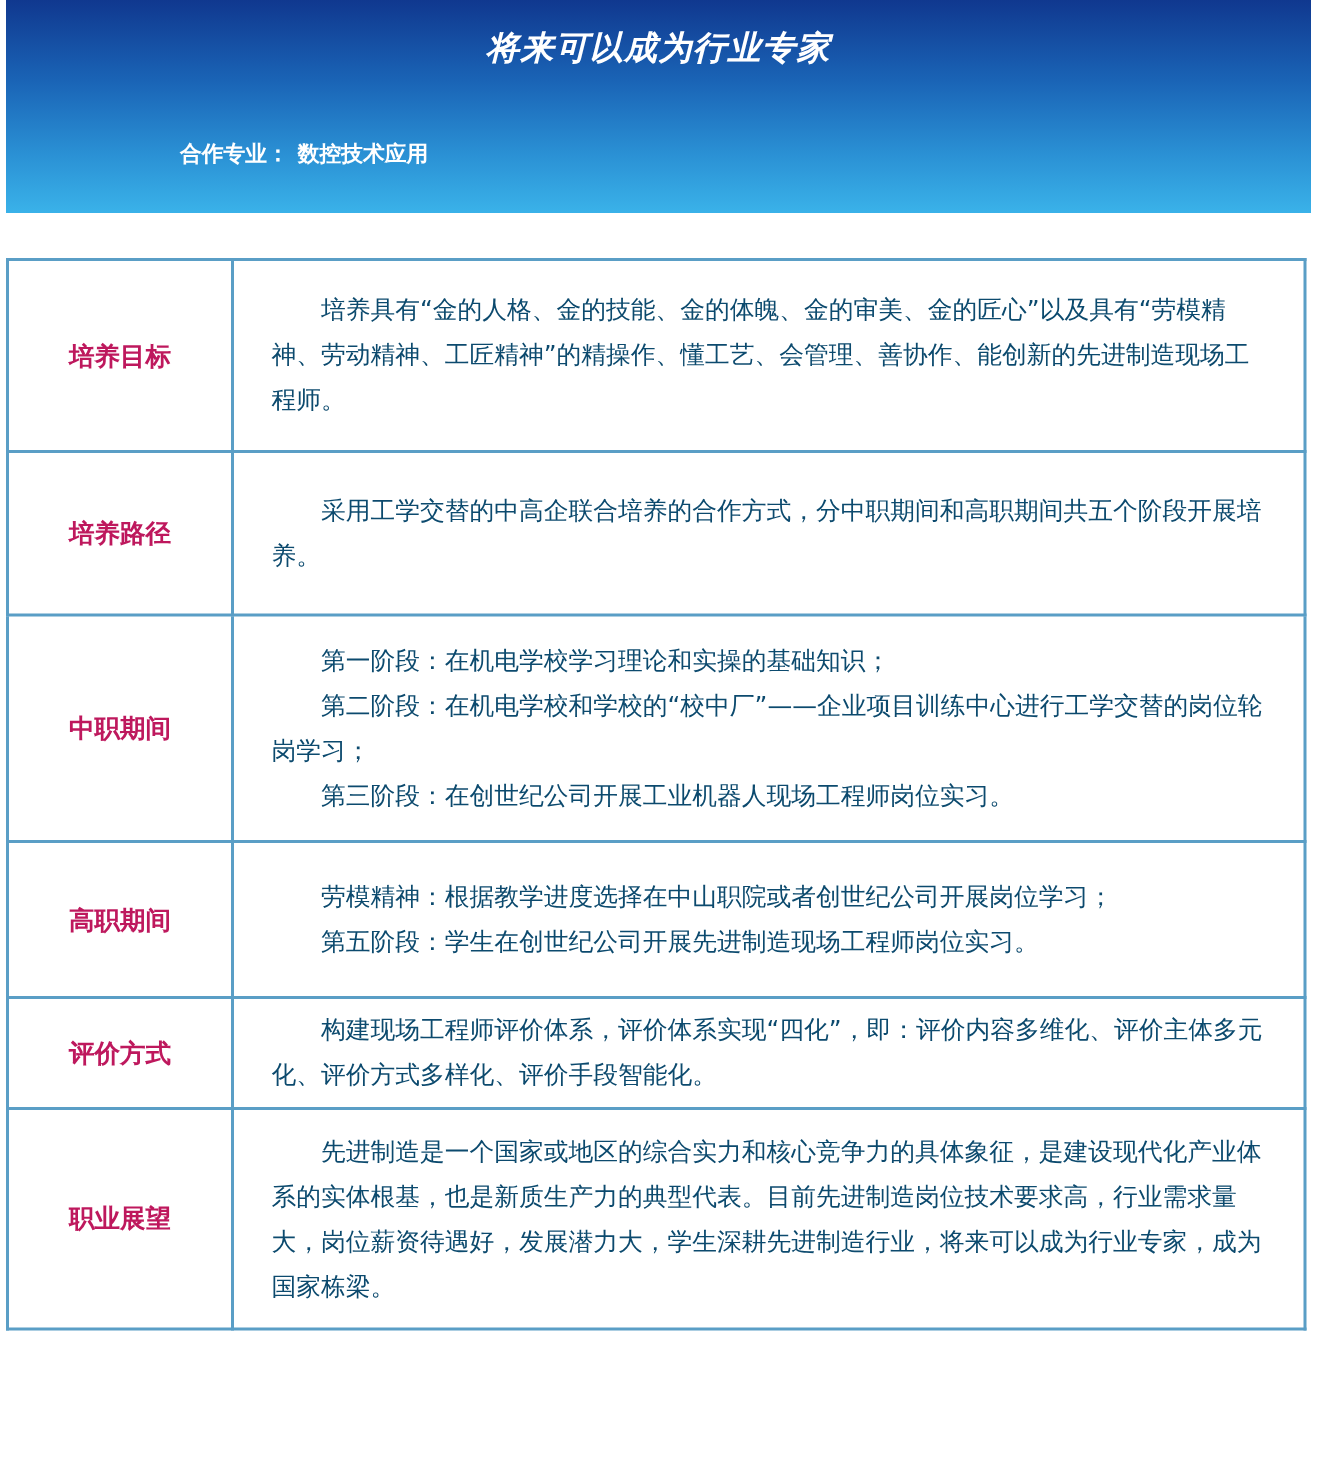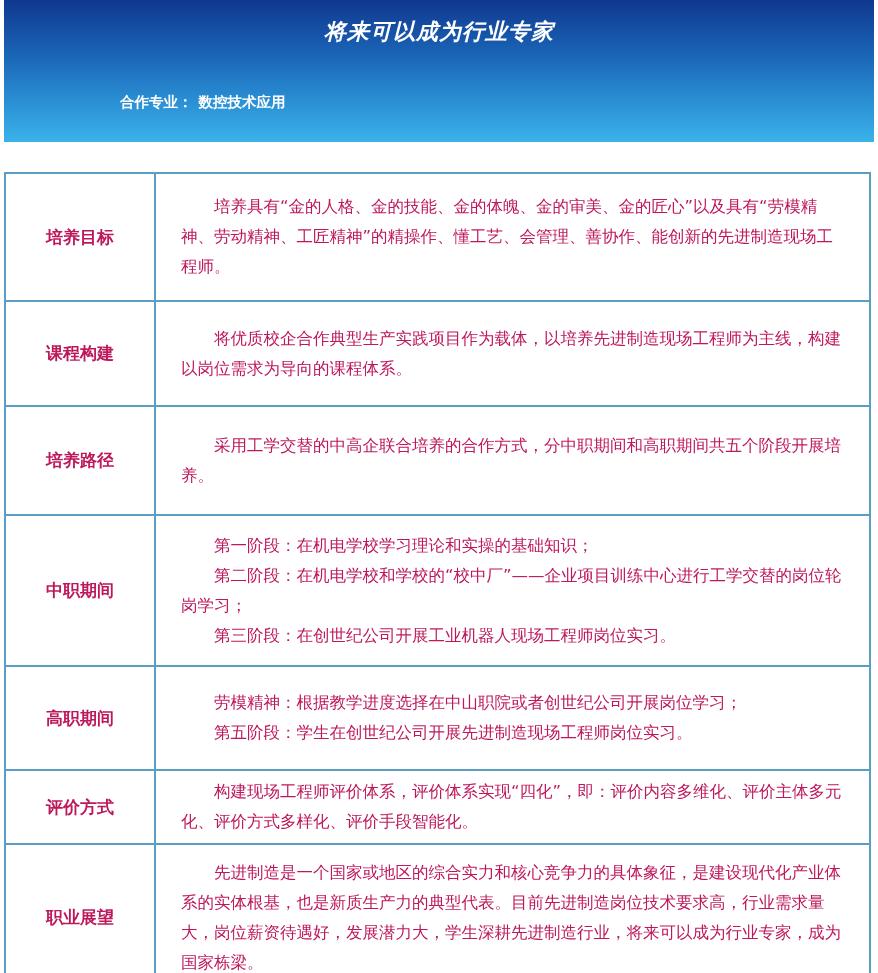--- a/index.html
+++ b/index.html
@@ -27,44 +27,38 @@
     border-collapse: collapse; table-layout: fixed;
   }
   table.info td {
     border: 2px solid #5a9ec6;
     vertical-align: middle;
   }
   td.label-cell {
     width: 146px; text-align: center; color: #be185d; font-weight: bold; font-size: 17px;
   }
   td.content-cell {
-    padding: 0 22px 0 25px; color: #be185d; font-size: 16.5px; line-height: 30px;
+    padding: 0 22px 0 25px; color: #0c4a6e; font-size: 16.5px; line-height: 30px;
   }
   .para { text-indent: 2em; margin: 0; }
 </style>
 </head>
 <body>
 
 <div class="header">
   <div class="title">将来可以成为行业专家</div>
   <div class="line line2"><span class="label">合作专业：</span><span>数控技术应用</span></div>
 </div>
 
 <table class="info">
   <tbody>
       <tr style="height:128px">
     <td class="label-cell">培养目标</td>
     <td class="content-cell">
       <p class="para">培养具有“金的人格、金的技能、金的体魄、金的审美、金的匠心”以及具有“劳模精神、劳动精神、工匠精神”的精操作、懂工艺、会管理、善协作、能创新的先进制造现场工程师。</p>
-    </td>
-  </tr>
-  <tr style="height:105px">
-    <td class="label-cell">课程构建</td>
-    <td class="content-cell">
-      <p class="para">将优质校企合作典型生产实践项目作为载体，以培养先进制造现场工程师为主线，构建以岗位需求为导向的课程体系。</p>
     </td>
   </tr>
   <tr style="height:109px">
     <td class="label-cell">培养路径</td>
     <td class="content-cell">
       <p class="para">采用工学交替的中高企联合培养的合作方式，分中职期间和高职期间共五个阶段开展培养。</p>
     </td>
   </tr>
   <tr style="height:151px">
     <td class="label-cell">中职期间</td>

